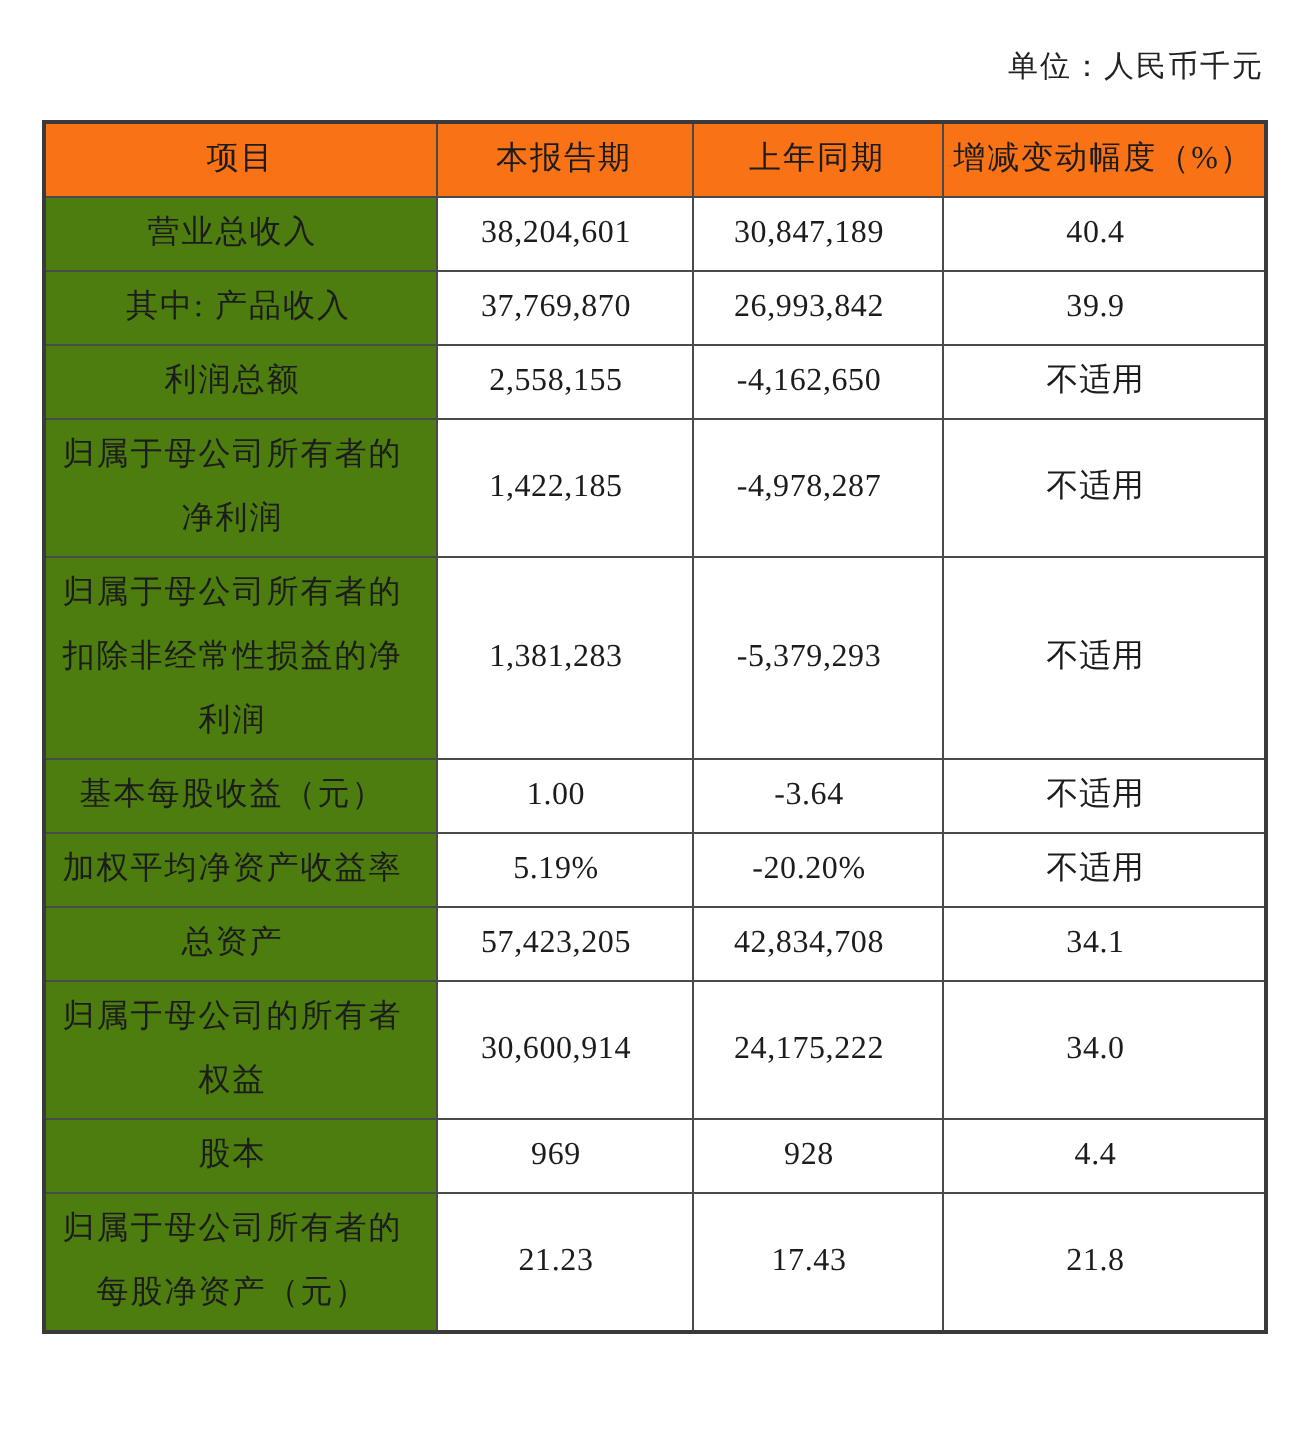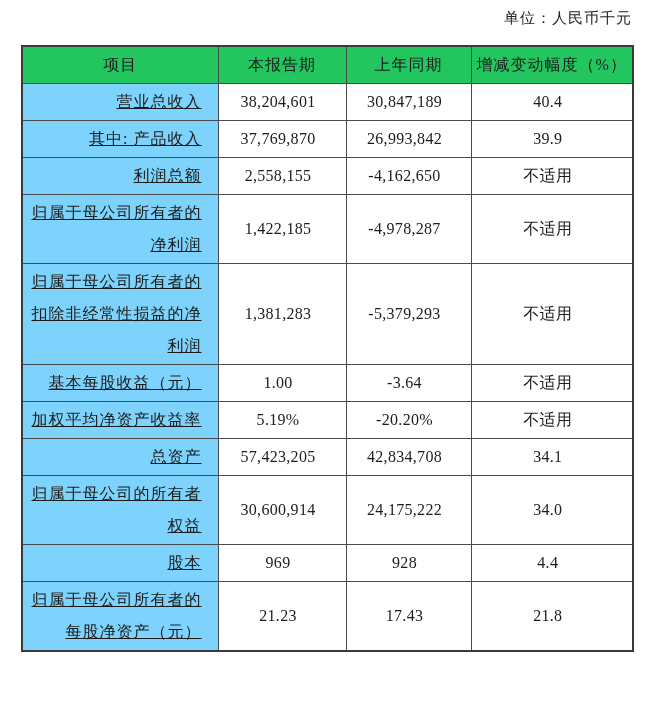--- a/index.html
+++ b/index.html
@@ -11,21 +11,21 @@
     width: 650px;
     height: 728px;
     overflow: hidden;
     font-family: "Liberation Serif", "DejaVu Serif", serif;
     color: #1c1c1c;
   }
   .page {
     width: 650px;
     height: 728px;
     box-sizing: border-box;
-    padding-top: 9px;
+    padding-top: 24px;
   }
   .unit-line {
     text-align: right;
     padding-right: 18px;
     font-size: 15px;
     letter-spacing: 1px;
     color: #222222;
     margin-bottom: 17px;
   }
   table.fin {
@@ -40,34 +40,33 @@
     font-size: 16px;
     font-weight: normal;
     line-height: 2.0;
     padding-top: 2px;
     padding-bottom: 2px;
     vertical-align: middle;
     overflow: hidden;
   }
   
   table.fin th {
-    background: #22c55e;
+    background: #f97316;
     text-align: center;
     letter-spacing: 1px;
     padding-left: 2px;
     padding-right: 2px;
   }
   
   td.c1 {
-    background: #7dd3fc;
-    text-align: right;
+    background: #4d7c0f;
+    text-align: center;
     padding-left: 8px;
     padding-right: 16px;
     letter-spacing: 1px;
-    text-decoration: underline;
   }
   td.c1.indent {
     padding-left: 14px;
     margin-top: 28px;
   }
   
   td.num {
     background: #ffffff;
     text-align: center;
     padding-right: 12px;

